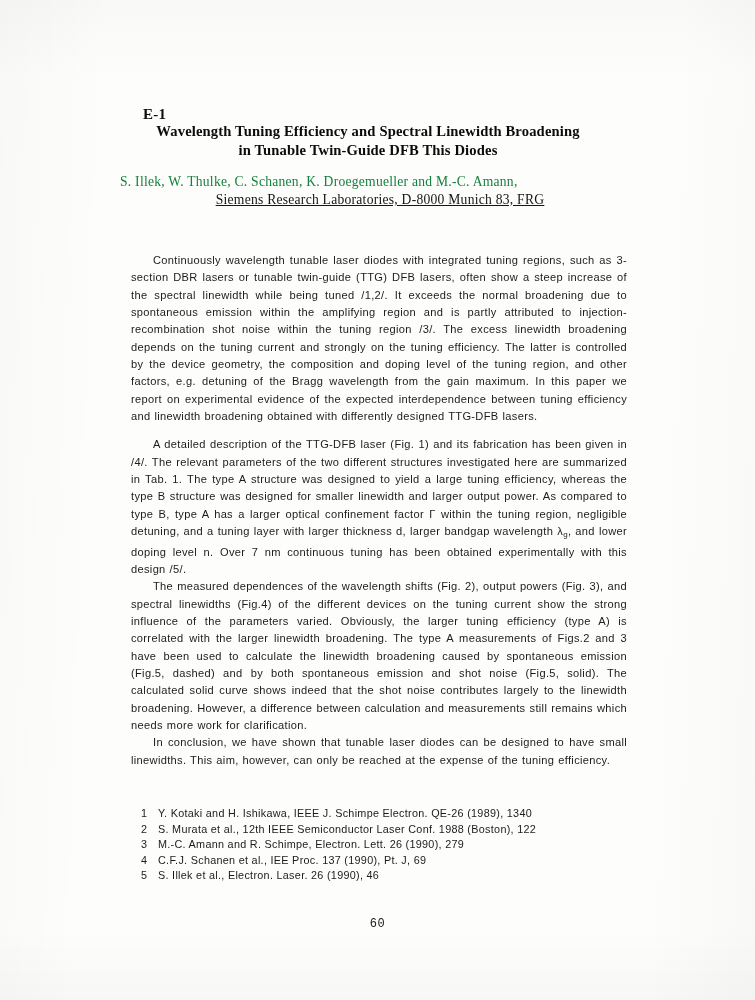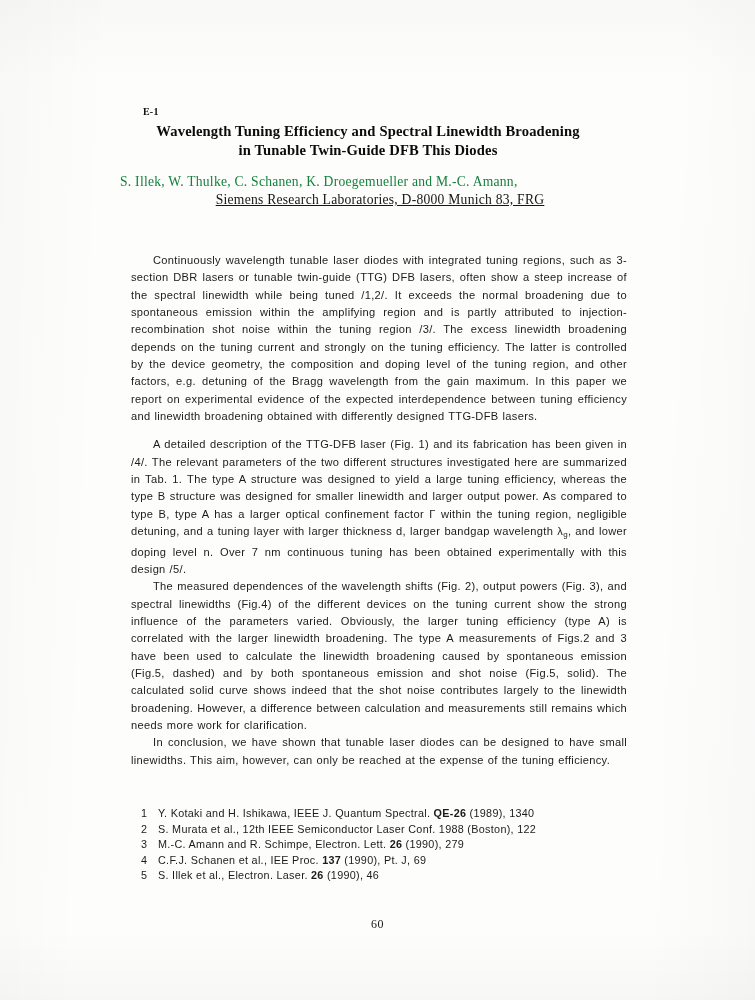--- a/index.html
+++ b/index.html
@@ -24,21 +24,21 @@
       linear-gradient(92deg, rgba(0,0,0,0.018) 0%, rgba(0,0,0,0) 14%, rgba(0,0,0,0) 86%, rgba(0,0,0,0.02) 100%),
       linear-gradient(180deg, rgba(0,0,0,0.02) 0%, rgba(0,0,0,0) 8%, rgba(0,0,0,0) 93%, rgba(0,0,0,0.022) 100%);
     pointer-events:none;
   }
 
   .session-label{
     position:absolute;
     left:143px;top:106px;
     font-family:"Liberation Serif", serif;
     font-weight:bold;
-    font-size:10px;
+    font-size:15px;
     letter-spacing:0.2px;
     color:#0d0d0d;
   }
 
   .title-block{
     position:absolute;
     left:123px;top:122px;
     width:490px;
     text-align:center;
     font-family:"Liberation Serif", serif;
@@ -98,27 +98,27 @@
     width:500px;
     font-family:"Liberation Sans", sans-serif;
     font-size:10.8px;
     line-height:15.6px;
     letter-spacing:0.3px;
     color:#1b1b1b;
   }
   .ref-row{display:flex;}
   .ref-num{width:17px;flex:0 0 17px;}
   .ref-text{flex:1 1 auto;}
-  .ref-text b{font-weight:bold;}
+  .ref-text b{font-weight:normal;}
 
   .folio{
     position:absolute;
     left:0;top:917px;width:755px;
     text-align:center;
-    font-family:Liberation Serif, serif;
+    font-family:Liberation Mono, monospace;
     font-size:12px;
     color:#181818;
     letter-spacing:0.5px;
   }
 </style>
 </head>
 <body>
 
 <div class="page">
 
@@ -140,21 +140,21 @@
 
     <p class="para">The measured dependences of the wavelength shifts (Fig. 2), output powers (Fig. 3), and spectral linewidths (Fig.4) of the different devices on the tuning current show the strong influence of the parameters varied. Obviously, the larger tuning efficiency (type A) is correlated with the larger linewidth broadening. The type A measurements of Figs.2 and 3 have been used to calculate the linewidth broadening caused by spontaneous emission (Fig.5, dashed) and by both spontaneous emission and shot noise (Fig.5, solid). The calculated solid curve shows indeed that the shot noise contributes largely to the linewidth broadening. However, a difference between calculation and measurements still remains which needs more work for clarification.</p>
 
     <p class="para">In conclusion, we have shown that tunable laser diodes can be designed to have small linewidths. This aim, however, can only be reached at the expense of the tuning efficiency.</p>
 
   </div>
 
   <div class="refs">
     <div class="ref-row">
       <span class="ref-num">1</span>
-      <span class="ref-text"><span>Y. Kotaki and H. Ishikawa, IEEE J. Quantum Spectral. </span><b>QE-26</b><span> (1989), 1340</span></span>
+      <span class="ref-text"><span>Y. Kotaki and H. Ishikawa, IEEE J. Schimpe Electron. </span><b>QE-26</b><span> (1989), 1340</span></span>
     </div>
     <div class="ref-row">
       <span class="ref-num">2</span>
       <span class="ref-text"><span>S. Murata et al., 12th IEEE Semiconductor Laser Conf. 1988 (Boston), 122</span><b></b><span></span></span>
     </div>
     <div class="ref-row">
       <span class="ref-num">3</span>
       <span class="ref-text"><span>M.-C. Amann  and R. Schimpe, Electron. Lett. </span><b>26</b><span> (1990), 279</span></span>
     </div>
     <div class="ref-row">

